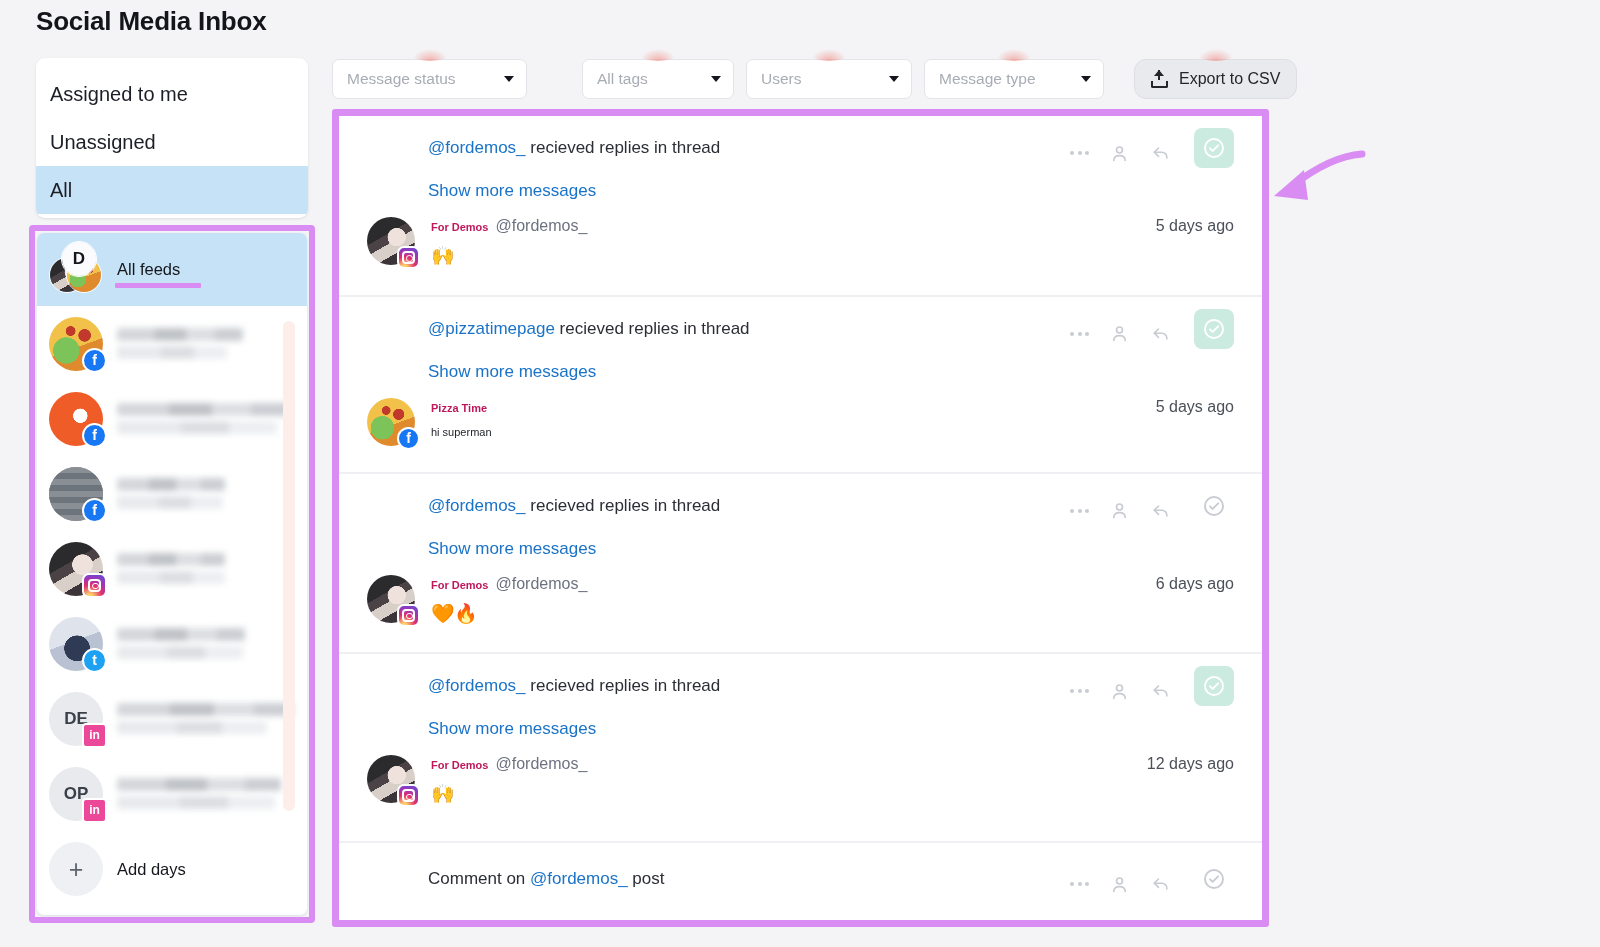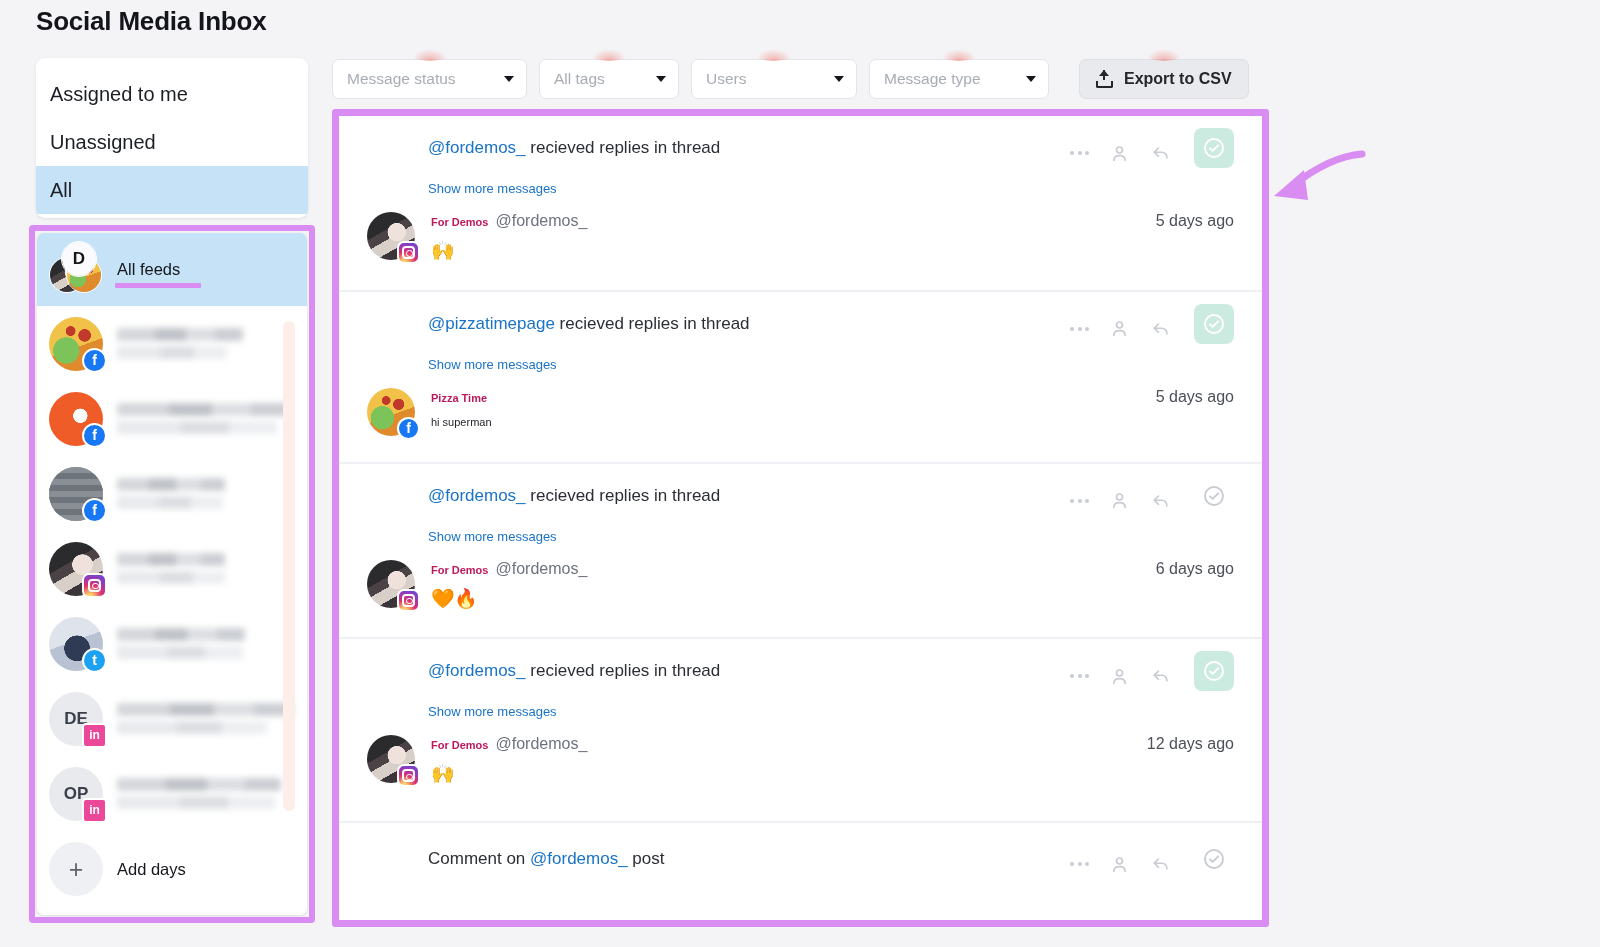--- a/index.html
+++ b/index.html
@@ -169,34 +169,34 @@
     height: 40px; min-width: 140px;
     background: #fff; border: 1px solid #e2e4e9; border-radius: 7px;
     display: flex; align-items: center; justify-content: space-between;
     padding: 0 12px 0 14px; font-size: 15.5px; color: #a8acb4;
   }
   .filter-pill .chev {
     width: 0;height:0;border-left:5.5px solid transparent;border-right:5.5px solid transparent;
     border-top: 6.5px solid #14161b; margin-left: 16px;
   }
   .filter-pill.w1 { width: 195px; }
-  .filter-pill.w2 { width: 140px; }
+  .filter-pill.w2 { width: 152px; margin-left: 43px; }
   .filter-pill.w3 { width: 166px; }
   .filter-pill.w4 { width: 180px; }
   .pill-blip {
     position: absolute; left: 50%; transform: translateX(-50%);
     top: -11px; width: 36px; height: 12px; border-radius: 50%;
     background: radial-gradient(ellipse at 50% 100%, rgba(240,120,110,.55), rgba(240,120,110,0) 72%);
   }
   .export-btn {
     position: relative;
     height: 40px; padding: 0 16px;
-    background: #e9eaee; border: 1px solid #dddfe4; border-radius: 7px;
+    background: #e9eaee; border: 1px solid #dddfe4; border-radius: 12px;
     display: flex; align-items: center; gap: 11px;
-    font-size: 16px; color: #24262c; font-weight: 700;
+    font-size: 16px; color: #24262c; font-weight: 400;
   }
   .up-icon { width: 17px; height: 18px; position: relative; }
   .up-icon .arrow {
     position:absolute; left:7px; top:0; width:2px; height:10px; background:#24262c;
   }
   .up-icon .arrow::before {
     content:''; position:absolute; left:-4px; top:0;
     width:0;height:0;border-left:5px solid transparent;border-right:5px solid transparent;
     border-bottom:6px solid #24262c;
   }
@@ -239,21 +239,21 @@
     margin-left: 2px; margin-top: -10px;
   }
   .check-btn.done { background: #ccebe0; }
   .check-btn.done svg circle { stroke: #ffffff; }
   .check-btn.done svg path  { stroke: #ffffff; }
   .check-btn.plain svg circle { stroke: #c8ccd2; }
   .check-btn.plain svg path  { stroke: #c8ccd2; }
 
   .show-more {
     padding: 13px 0 0 89px;
-    font-size: 13px; color: #1a73c7;
+    font-size: 17px; color: #1a73c7;
   }
   .msg-body { display: flex; padding: 16px 28px 26px 28px; }
   .msg-av-wrap { position: relative; width: 48px; height: 48px; flex: 0 0 48px; }
   .msg-av { width:48px;height:48px;border-radius:50%;overflow:hidden; }
   .msg-av-wrap .badge { width: 23px; height: 23px; right: -5px; bottom: -4px; }
   .msg-main { margin-left: 16px; flex: 1 1 auto; }
   .msg-namerow { display: flex; align-items: baseline; }
   .msg-name { font-size: 11px; font-weight: 700; color: #be185d; }
   .msg-handle { font-size: 16px; color: #6d7280; margin-left: 7px; }
   .msg-time { margin-left: auto; font-size: 16px; color: #4c5058; }

